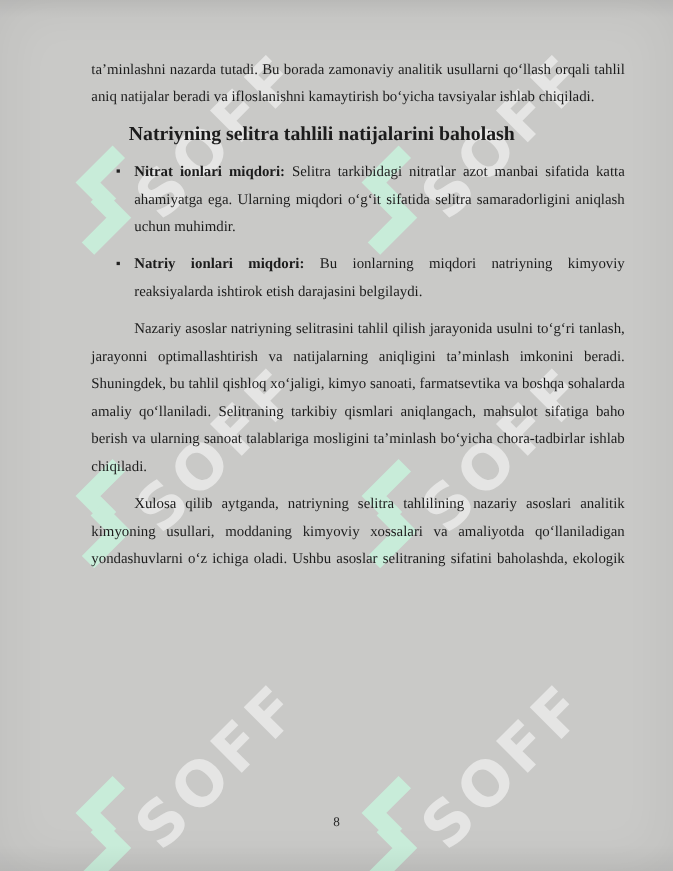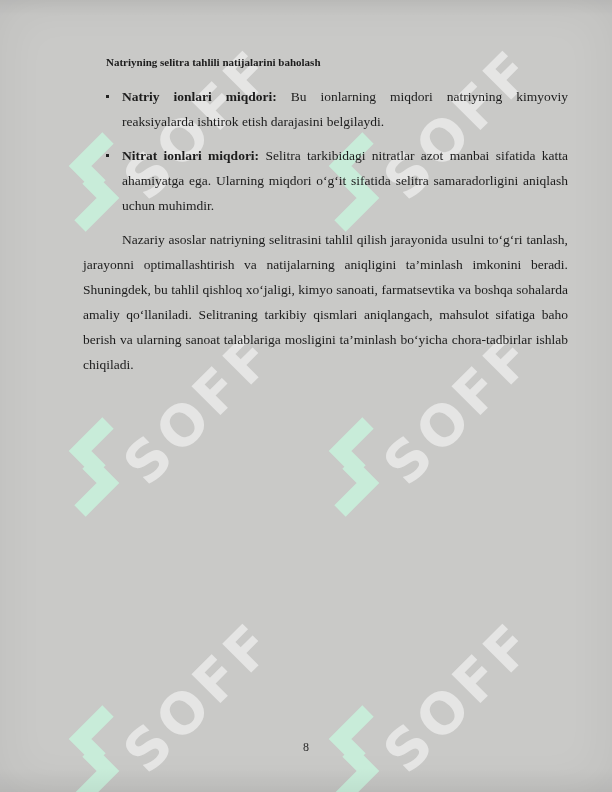--- a/index.html
+++ b/index.html
@@ -31,22 +31,22 @@
   
   .content{
     position:absolute;left:83px;top:50px;width:485px;z-index:1;
     font-size:13.5px;line-height:25px;
     text-align:justify;
   }
   .content p{margin:0 0 9px 0;text-indent:39px;}
   .content p.no-indent{text-indent:0;}
   .content p.full-last{text-align-last:justify;}
   .content h3{
-    margin:0 0 9px 23px;
-    font-size:11px;line-height:25px;font-weight:bold;
+    margin:0 0 9px 34px;
+    font-size:18px;line-height:25px;font-weight:bold;
     text-align:left;
   }
   .bullet{
     position:relative;
     margin:0 0 9px 39px;
     text-align:justify;
   }
   .bullet::before{
     content:"";position:absolute;left:-16px;top:11px;
     width:3px;height:3px;background:#222;
@@ -101,21 +101,23 @@
     <div class="wm-tile" style="left:328px;top:705px;">
       <span class="wm-text">SOFF</span>
       <svg class="wm-logo" width="52" height="100" viewBox="0 0 52 100">
         <polyline points="40,6 12,34 32,54" fill="none" stroke="#c8ecd9" stroke-width="16"></polyline>
         <polyline points="12,94 40,66 20,46" fill="none" stroke="#c8ecd9" stroke-width="16"></polyline>
       </svg>
     </div>
   </div>
 
   <div class="content">
+    <p class="no-indent">ta’minlashni nazarda tutadi. Bu borada zamonaviy analitik usullarni qoʻllash orqali tahlil aniq natijalar beradi va ifloslanishni kamaytirish boʻyicha tavsiyalar ishlab chiqiladi.</p>
     <h3>Natriyning selitra tahlili natijalarini baholash</h3>
+    <div class="bullet"><span class="lead">Nitrat ionlari miqdori:</span><span> Selitra tarkibidagi nitratlar azot manbai sifatida katta ahamiyatga ega. Ularning miqdori oʻgʻit sifatida selitra samaradorligini aniqlash uchun muhimdir.</span></div>
     <div class="bullet"><span class="lead">Natriy ionlari miqdori:</span><span> Bu ionlarning miqdori natriyning kimyoviy reaksiyalarda ishtirok etish darajasini belgilaydi.</span></div>
-    <div class="bullet"><span class="lead">Nitrat ionlari miqdori:</span><span> Selitra tarkibidagi nitratlar azot manbai sifatida katta ahamiyatga ega. Ularning miqdori oʻgʻit sifatida selitra samaradorligini aniqlash uchun muhimdir.</span></div>
     <p>Nazariy asoslar natriyning selitrasini tahlil qilish jarayonida usulni toʻgʻri tanlash, jarayonni optimallashtirish va natijalarning aniqligini ta’minlash imkonini beradi. Shuningdek, bu tahlil qishloq xoʻjaligi, kimyo sanoati, farmatsevtika va boshqa sohalarda amaliy qoʻllaniladi. Selitraning tarkibiy qismlari aniqlangach, mahsulot sifatiga baho berish va ularning sanoat talablariga mosligini ta’minlash boʻyicha chora-tadbirlar ishlab chiqiladi.</p>
+    <p class="full-last">Xulosa qilib aytganda, natriyning selitra tahlilining nazariy asoslari analitik kimyoning usullari, moddaning kimyoviy xossalari va amaliyotda qoʻllaniladigan yondashuvlarni oʻz ichiga oladi. Ushbu asoslar selitraning sifatini baholashda, ekologik</p>
   </div>
 
   <div class="pageno">8</div>
 
 </div>
 
 </body></html>

